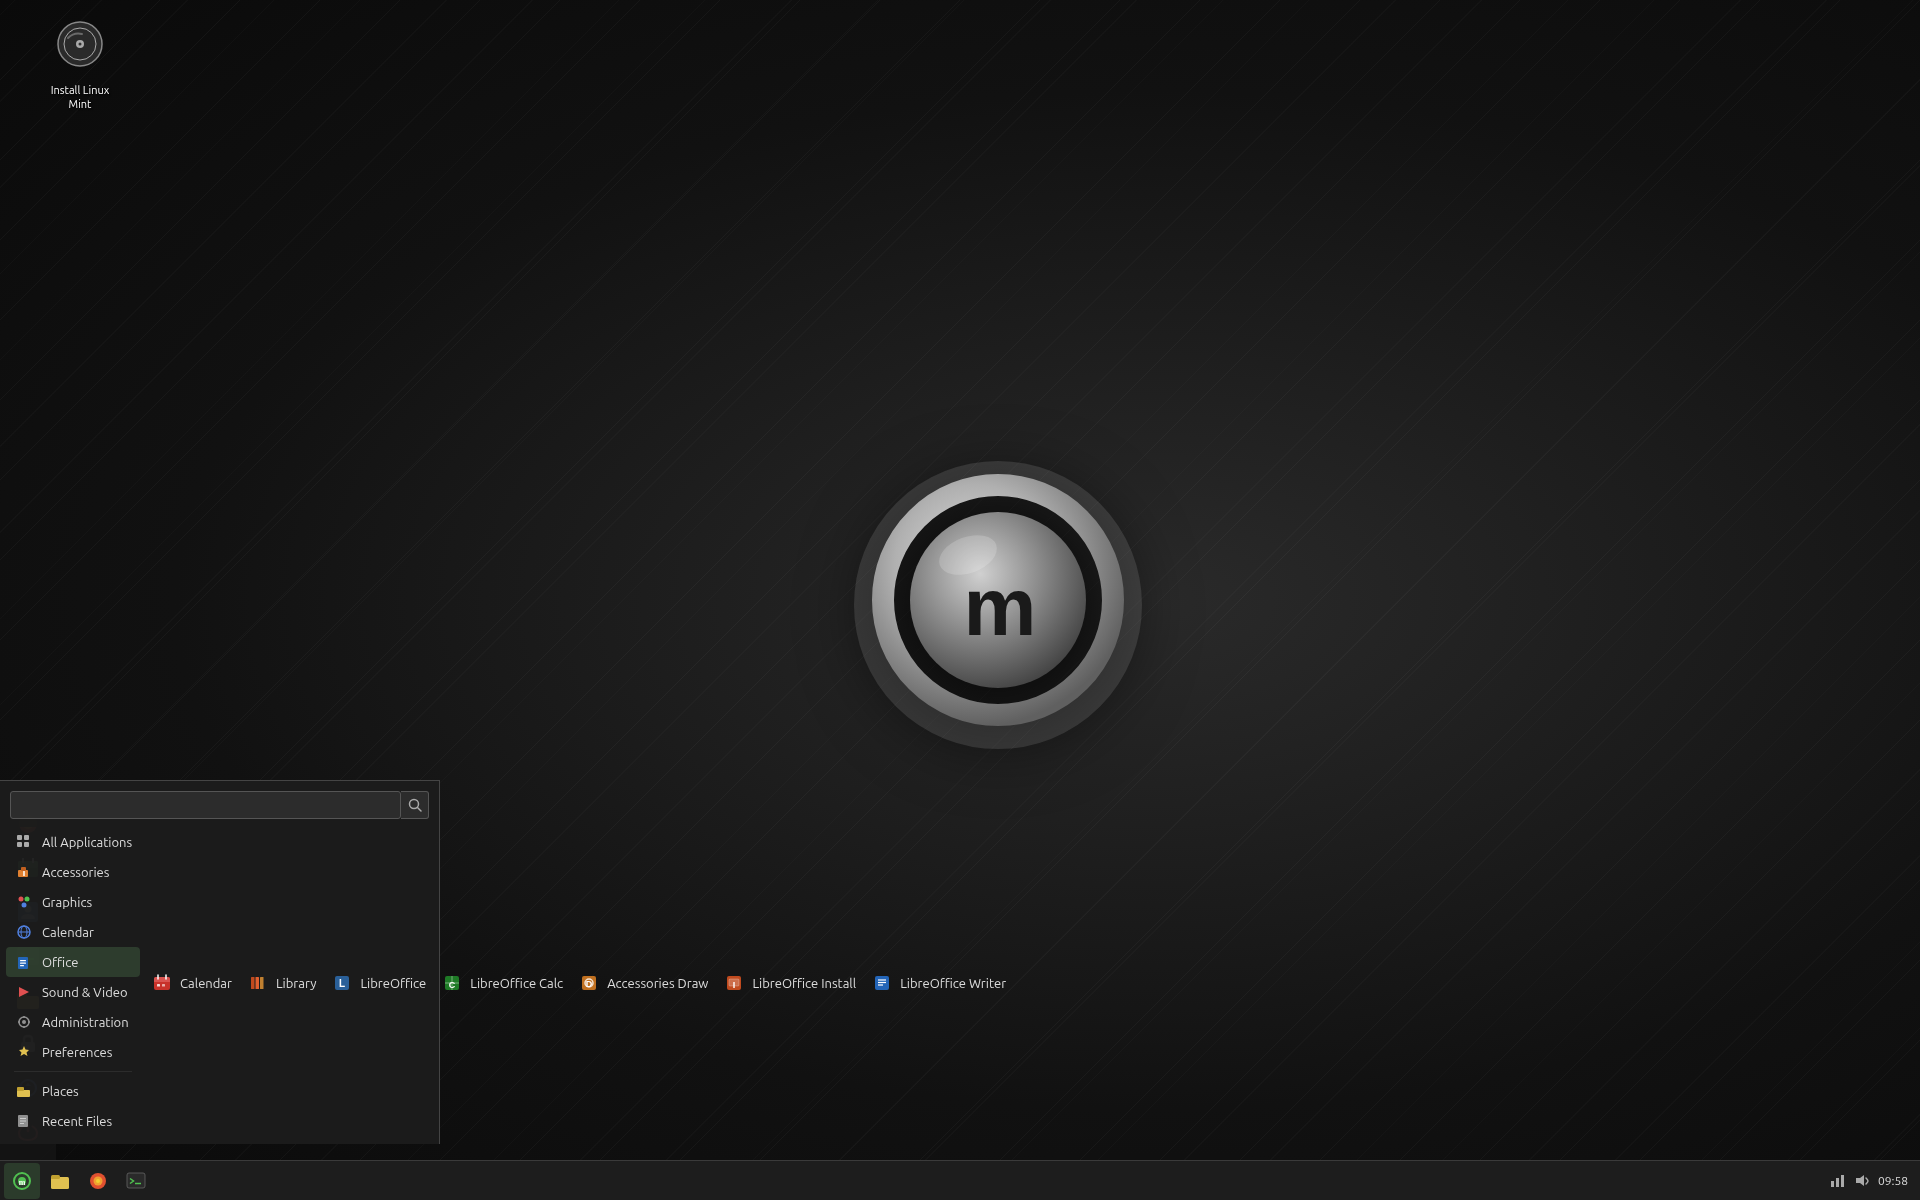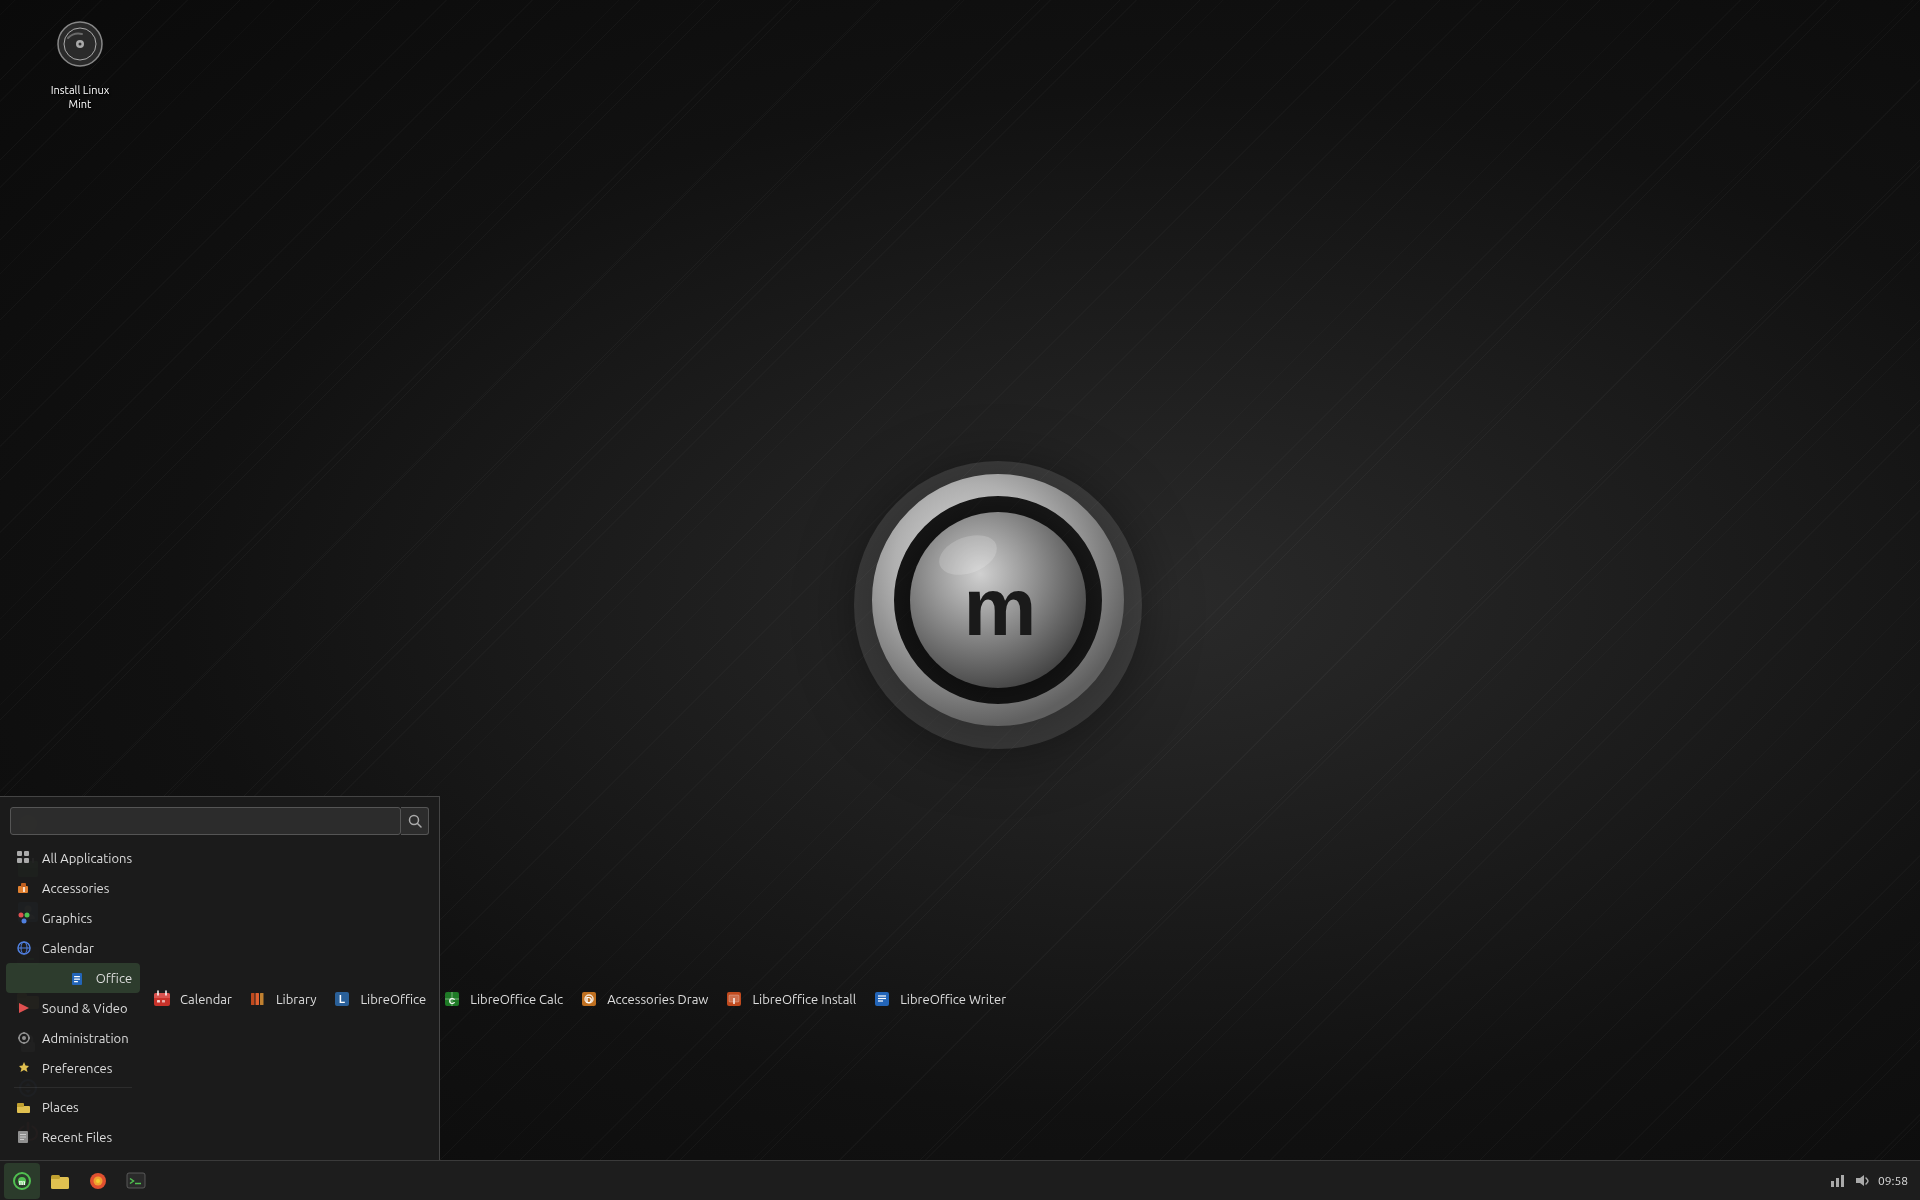--- a/index.html
+++ b/index.html
@@ -147,21 +147,21 @@
       justify-content: center;
       cursor: pointer;
       color: #fff;
       font-size: 20px;
     }
 
     
     .start-menu {
       position: absolute;
       left: 0;
-      bottom: 40px;
+      bottom: 56px;
       width: 440px;
       background: rgba(28, 28, 28, 0.97);
       border: 1px solid #444;
       border-bottom: none;
       border-left: none;
       z-index: 200;
       padding-bottom: 8px;
     }
 
     .search-bar {
@@ -223,21 +223,20 @@
       gap: 8px;
       padding: 5px 8px;
       border-radius: 4px;
       cursor: pointer;
       color: #ddd;
       font-size: 13px;
       white-space: nowrap;
     }
     .menu-item.active {
       background: rgba(100, 160, 100, 0.25);
-      justify-content: flex-end;
     }
 
     .menu-item .item-icon {
       width: 20px;
       height: 20px;
       display: flex;
       align-items: center;
       justify-content: center;
       font-size: 14px;
       flex-shrink: 0;

